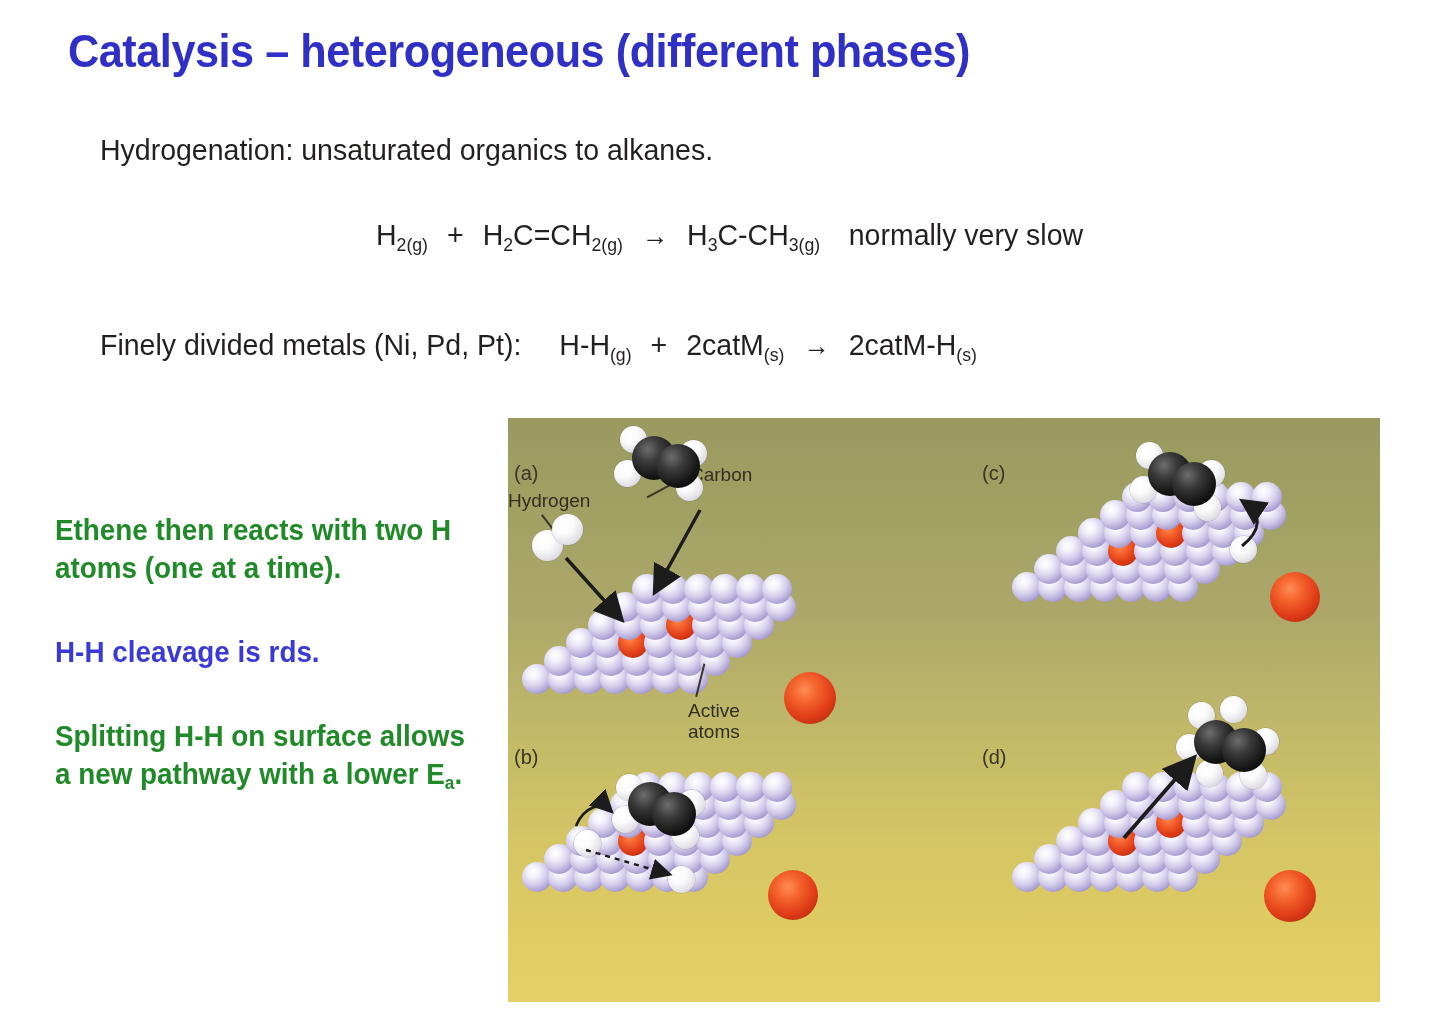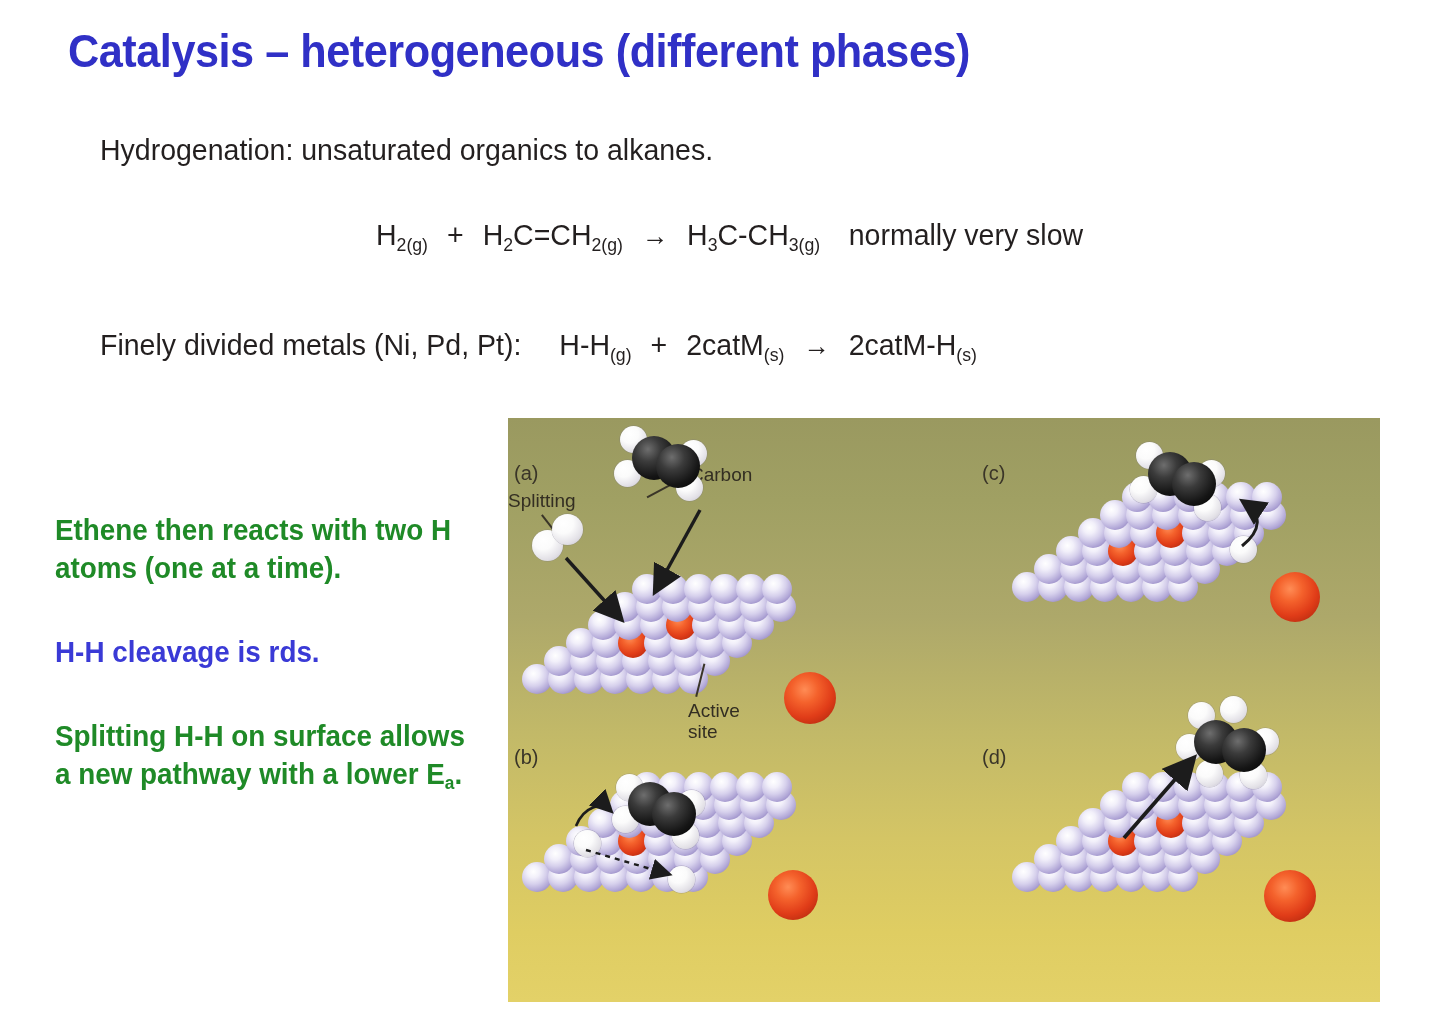--- a/index.html
+++ b/index.html
@@ -185,21 +185,21 @@
 </div>
 
 <div class="note note-green" id="note-1">Ethene then reacts with two H atoms (one at a time).</div>
 <div class="note note-blue" id="note-2">H-H cleavage is rds.</div>
 <div class="note note-green" id="note-3"><span>Splitting H-H on surface allows a new pathway with a lower E</span><sub>a</sub><span>.</span></div>
 
 <div id="figure">
 
   <div class="panel" id="panel-a">
     <div class="panel-label" style="left:6px; top:44px;">(a)</div>
-    <div class="fig-label" style="left:0px; top:72px;">Splitting</div>
+    <div class="fig-label" style="left:0px; top:72px;">Hydrogen</div>
     <div class="fig-label" style="left:182px; top:46px;">Carbon</div>
 
     <div class="leader" style="left:34px; top:96px; width:36px; transform:rotate(52deg);"></div>
 
     <div class="leader" style="left:178px; top:58px; width:44px; transform:rotate(152deg);"></div>
 
     <div class="slab" style="left:14px; top:150px;">
       <div class="row" style="left:0px;   top:96px;"><span class="atom"></span><span class="atom"></span><span class="atom"></span><span class="atom"></span><span class="atom"></span><span class="atom"></span><span class="atom"></span></div>
       <div class="row" style="left:22px;  top:78px;"><span class="atom"></span><span class="atom"></span><span class="atom"></span><span class="atom"></span><span class="atom"></span><span class="atom"></span><span class="atom"></span></div>
       <div class="row" style="left:44px;  top:60px;"><span class="atom"></span><span class="atom"></span><span class="atom site"></span><span class="atom"></span><span class="atom"></span><span class="atom"></span><span class="atom"></span></div>
@@ -259,21 +259,21 @@
     </div>
 
     <svg class="arrow-svg" style="left:0; top:0; width:436px; height:284px;">
       <path d="M298,128 C318,112 318,96 300,84" stroke="#1c1c1c" stroke-width="3" fill="none" marker-end="url(#ah)"></path>
     </svg>
   </div>
 
   <div class="panel" id="panel-b">
     <div class="panel-label" style="left:6px; top:28px;">(b)</div>
     <div class="fig-label" style="left:180px; top:-18px;">Active
-site</div>
+atoms</div>
 
     <div class="leader" style="left:188px; top:-22px; width:34px; transform:rotate(-76deg);"></div>
 
     <div class="slab" style="left:14px; top:48px;">
       <div class="row" style="left:0px;   top:96px;"><span class="atom"></span><span class="atom"></span><span class="atom"></span><span class="atom"></span><span class="atom"></span><span class="atom"></span><span class="atom"></span></div>
       <div class="row" style="left:22px;  top:78px;"><span class="atom"></span><span class="atom"></span><span class="atom"></span><span class="atom"></span><span class="atom"></span><span class="atom"></span><span class="atom"></span></div>
       <div class="row" style="left:44px;  top:60px;"><span class="atom"></span><span class="atom"></span><span class="atom site"></span><span class="atom"></span><span class="atom"></span><span class="atom"></span><span class="atom"></span></div>
       <div class="row" style="left:66px;  top:42px;"><span class="atom"></span><span class="atom"></span><span class="atom"></span><span class="atom site"></span><span class="atom"></span><span class="atom"></span><span class="atom"></span></div>
       <div class="row" style="left:88px;  top:24px;"><span class="atom"></span><span class="atom"></span><span class="atom"></span><span class="atom"></span><span class="atom"></span><span class="atom"></span><span class="atom"></span></div>
       <div class="row" style="left:110px; top:6px;"><span class="atom"></span><span class="atom"></span><span class="atom"></span><span class="atom"></span><span class="atom"></span><span class="atom"></span></div>

